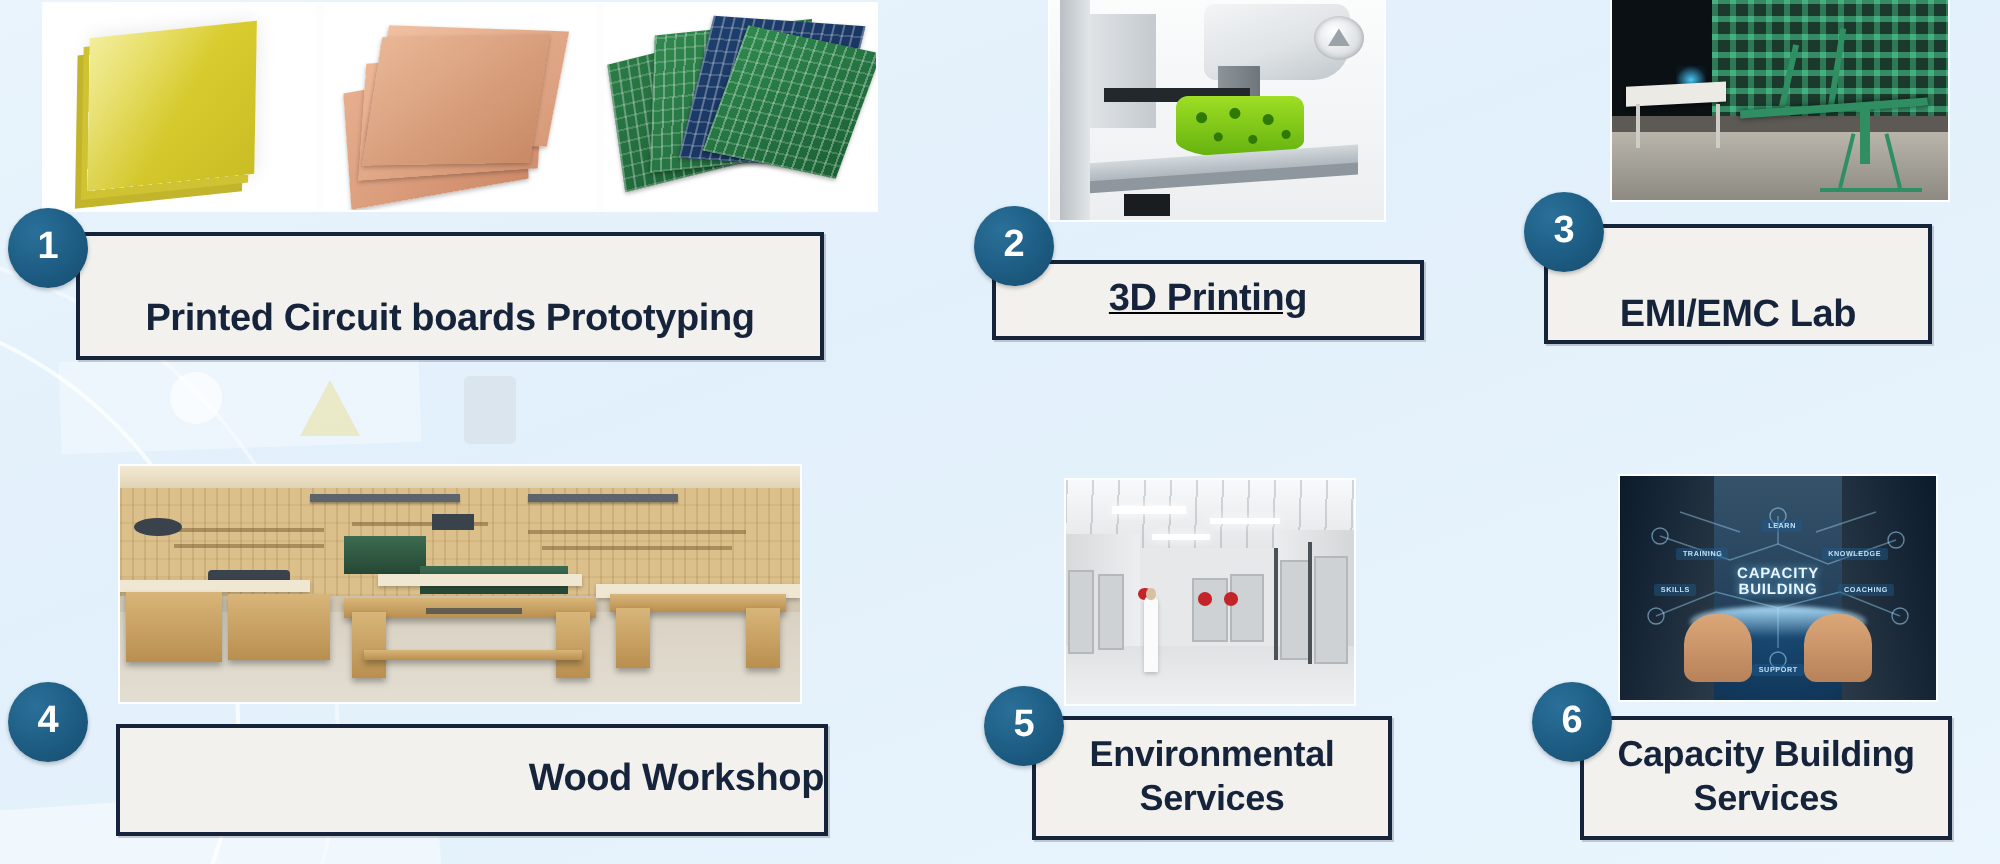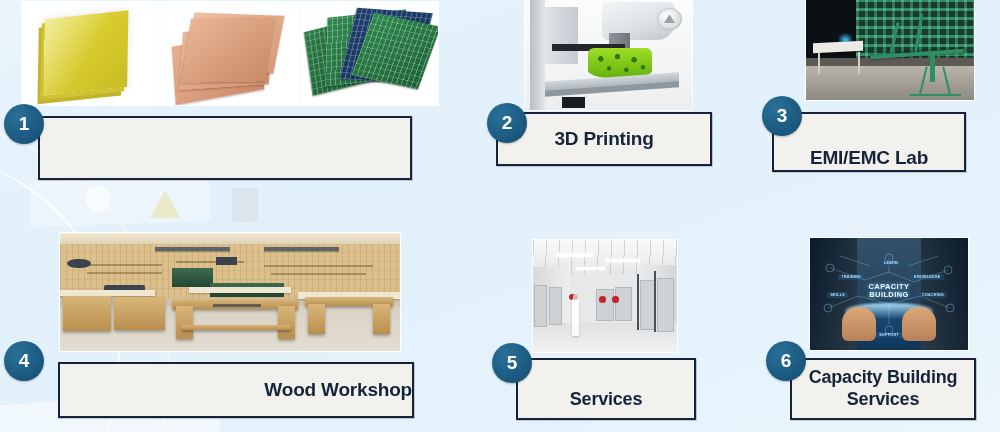--- a/index.html
+++ b/index.html
@@ -291,21 +291,21 @@
         </div>
         <div class="tri-cell">
           <div class="pcb pcb-a"></div>
           <div class="pcb pcb-b"></div>
           <div class="pcb pcb-c"></div>
           <div class="pcb pcb-d"></div>
         </div>
       </div>
     </div>
     <div class="labelbox" style="left:38px; top:116px; width:374px; height:64px;">
-      <span style="font-size:19px;"><br></span>
+      <span style="font-size:19px;"><br><span>Printed Circuit boards Prototyping</span></span>
     </div>
     <div class="badge" style="left:4px; top:104px;">
       <span>1</span>
     </div>
   </div>
 
   <div class="card">
     <div class="photo" style="left:525px; top:0px; width:167px; height:110px;">
       <div class="printer">
         <div class="pr-col-l"></div>
@@ -313,21 +313,21 @@
         <div class="pr-head"></div>
         <div class="pr-knob"></div>
         <div class="pr-nozzle"></div>
         <div class="pr-beam"></div>
         <div class="pr-obj"></div>
         <div class="pr-bed"></div>
         <div class="pr-bed2"></div>
         <div class="pr-base"></div>
       </div>
     </div>
-    <div class="labelbox" style="left:496px; top:112px; width:216px; height:54px;">
+    <div class="labelbox" style="left:496px; top:130px; width:216px; height:40px;text-decoration:underline;">
       <span style="font-size:19px;">3D Printing</span>
     </div>
     <div class="badge" style="left:487px; top:103px;">
       <span>2</span>
     </div>
   </div>
 
   <div class="card">
     <div class="photo" style="left:806px; top:0px; width:168px; height:100px;">
       <div class="emc">
@@ -415,21 +415,21 @@
         <div class="ev-red" style="left:25%; top:48%; width:5%;  height:6%;"></div>
         <div class="ev-red" style="left:46%; top:50%; width:5%;  height:6%;"></div>
         <div class="ev-red" style="left:55%; top:50%; width:5%;  height:6%;"></div>
         <div class="ev-pipe" style="left:72%; top:30%; height:50%;"></div>
         <div class="ev-pipe" style="left:84%; top:28%; height:54%;"></div>
         <div class="ev-person"></div>
         <div class="ev-head"></div>
       </div>
     </div>
     <div class="labelbox" style="left:516px; top:358px; width:180px; height:62px;">
-      <span style="font-size:18px;"><br><span>Services</span></span>
+      <span style="font-size:18px;"><span>Environmental</span><br><span>Services</span></span>
     </div>
     <div class="badge" style="left:492px; top:343px;">
       <span>5</span>
     </div>
   </div>
 
   <div class="card">
     <div class="photo" style="left:810px; top:238px; width:158px; height:112px;">
       <div class="cap">
         <div class="cap-suitL"></div>

